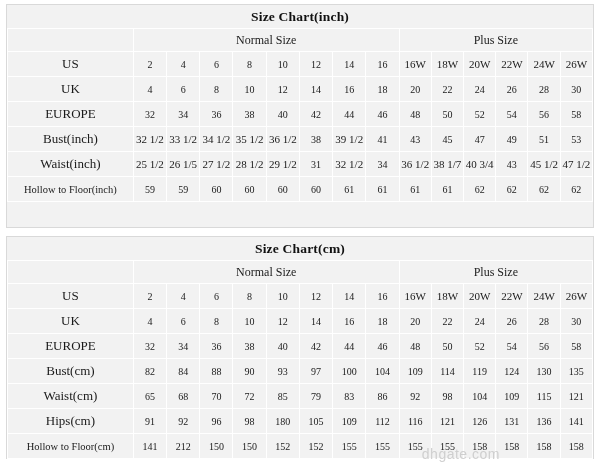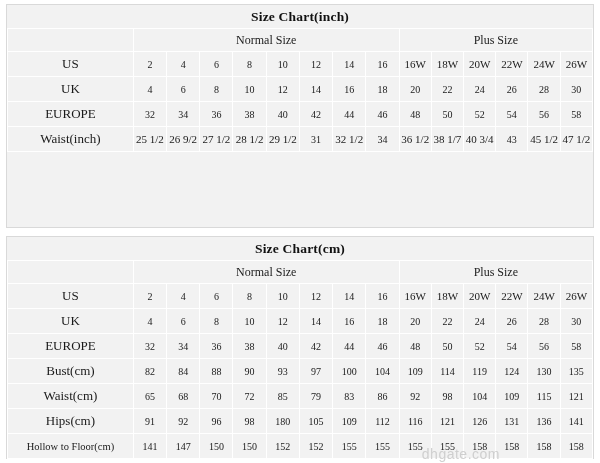--- a/index.html
+++ b/index.html
@@ -173,40 +173,74 @@
             <td>44</td>
             <td>46</td>
             <td>48</td>
             <td>50</td>
             <td>52</td>
             <td>54</td>
             <td>56</td>
             <td>58</td>
           </tr>
 
+          <tr>
+            <td class="rowlabel">Bust(inch)</td>
+            <td class="plus-cell">32 1/2</td>
+            <td class="plus-cell">33 1/2</td>
+            <td class="plus-cell">34 1/2</td>
+            <td class="plus-cell">35 1/2</td>
+            <td class="plus-cell">36 1/2</td>
+            <td>38</td>
+            <td class="plus-cell">39 1/2</td>
+            <td>41</td>
+            <td>43</td>
+            <td>45</td>
+            <td>47</td>
+            <td>49</td>
+            <td>51</td>
+            <td>53</td>
+          </tr>
 
           <tr>
             <td class="rowlabel">Waist(inch)</td>
             <td class="plus-cell">25 1/2</td>
-            <td class="plus-cell">26 9/2</td>
+            <td class="plus-cell">26 1/5</td>
             <td class="plus-cell">27 1/2</td>
             <td class="plus-cell">28 1/2</td>
             <td class="plus-cell">29 1/2</td>
             <td>31</td>
             <td class="plus-cell">32 1/2</td>
             <td>34</td>
             <td class="plus-cell">36 1/2</td>
             <td class="plus-cell">38 1/7</td>
             <td class="plus-cell">40 3/4</td>
             <td>43</td>
             <td class="plus-cell">45 1/2</td>
             <td class="plus-cell">47 1/2</td>
           </tr>
 
 
+          <tr>
+            <td class="rowlabel-small">Hollow to Floor(inch)</td>
+            <td>59</td>
+            <td>59</td>
+            <td>60</td>
+            <td>60</td>
+            <td>60</td>
+            <td>60</td>
+            <td>61</td>
+            <td>61</td>
+            <td>61</td>
+            <td>61</td>
+            <td>62</td>
+            <td>62</td>
+            <td>62</td>
+            <td>62</td>
+          </tr>
         </tbody>
       </table>
     </div>
   </div>
 
   <div class="chart-block" id="chart-cm">
     <div class="chart-title">Size Chart(cm)</div>
     <div class="tbl-wrap">
       <table>
         <colgroup>
@@ -337,21 +371,21 @@
             <td>121</td>
             <td>126</td>
             <td>131</td>
             <td>136</td>
             <td>141</td>
           </tr>
 
           <tr>
             <td class="rowlabel-small">Hollow to Floor(cm)</td>
             <td>141</td>
-            <td>147</td>
+            <td>212</td>
             <td>150</td>
             <td>150</td>
             <td>152</td>
             <td>152</td>
             <td>155</td>
             <td>155</td>
             <td>155</td>
             <td>155</td>
             <td>158</td>
             <td>158</td>

